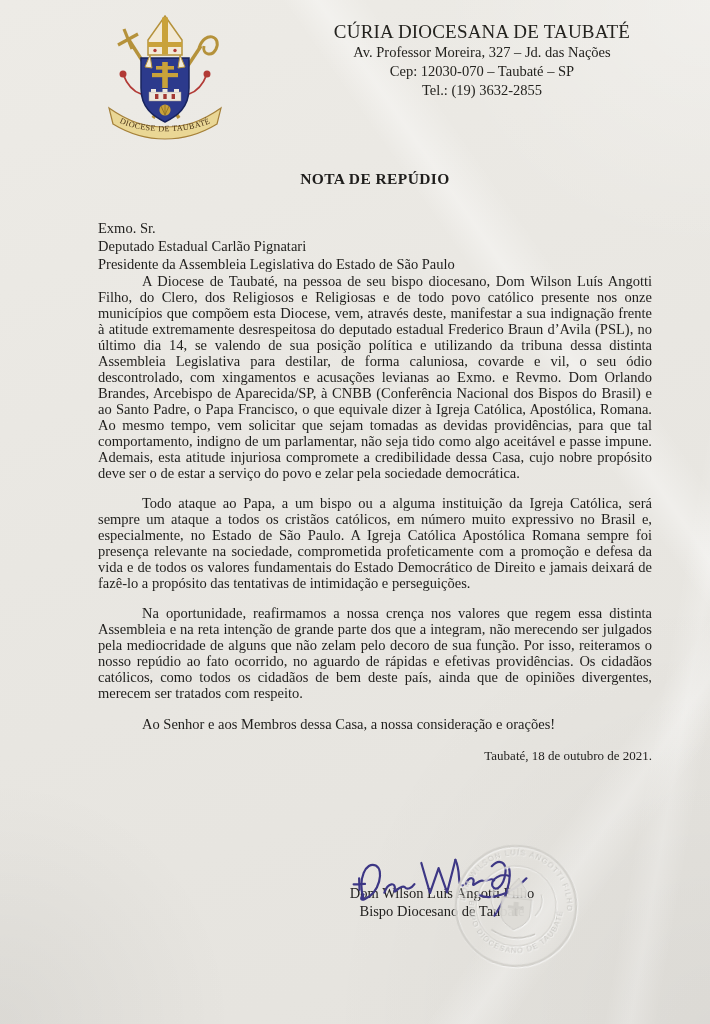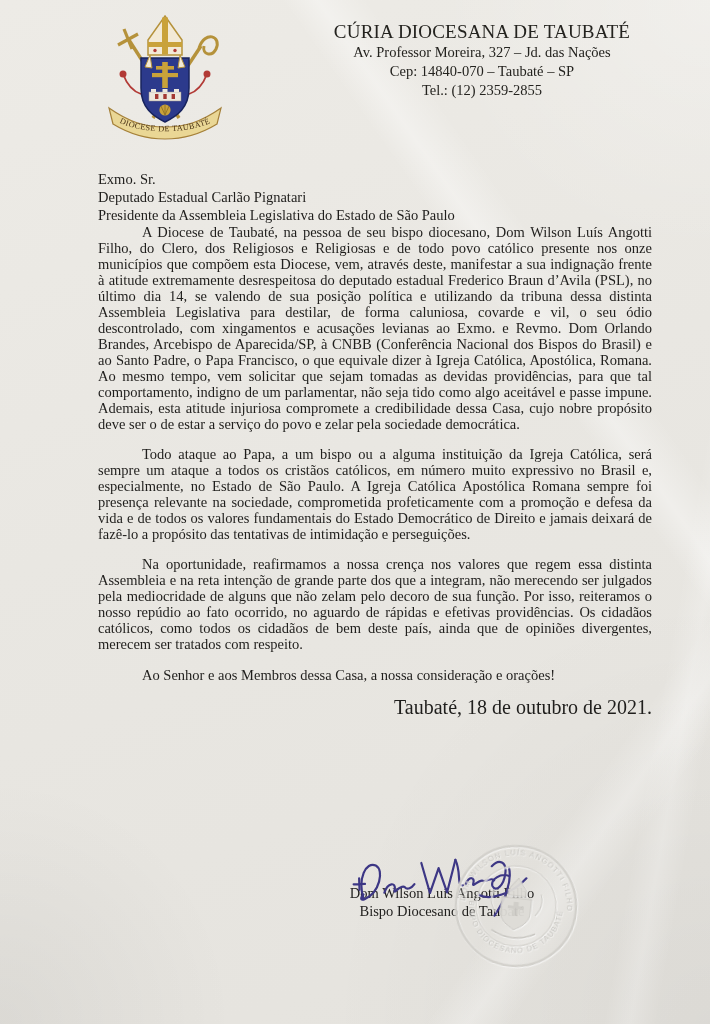--- a/index.html
+++ b/index.html
@@ -32,21 +32,21 @@
 
   
   .content { position:absolute; left:98px; top:170px; width:554px; }
   .title { text-align:center; font-weight:bold; font-size:15.5px; letter-spacing:0.4px; margin-bottom:31px; }
   .recipient { font-size:14.5px; line-height:18px; }
   .body-text p {
     font-size:14.5px; line-height:16px; text-align:justify;
     text-indent:44px; margin:0 0 14px 0;
   }
   .closing { font-size:14.5px; line-height:18px; text-indent:44px; }
-  .dateline { font-size:20px; line-height:18px; text-align:right; margin-top:14px; }
+  .dateline { font-size:13px; line-height:18px; text-align:right; margin-top:14px; }
 
   
   .sig-ink { position:absolute; left:348px; top:846px; width:190px; height:78px; transform:rotate(-2deg); z-index:3; }
   .sig-block { position:absolute; left:338px; top:884px; width:208px; text-align:center; font-size:14.5px; line-height:18px; z-index:2; }
   .seal { position:absolute; left:452px; top:840px; width:128px; height:132px; z-index:4; opacity:0.95; }
 
   .doc-footer { position:absolute; left:100px; top:948px; font-size:13.5px; color:#24231f; }
 </style>
 </head>
 <body>
@@ -107,25 +107,26 @@
       <path id="crestBannerArc" d="M15,109 C38,120 82,120 105,109" fill="none"></path>
       <text font-size="8.2" fill="#4a3316" letter-spacing="0.4" font-family="Liberation Serif, serif">
         <textPath href="#crestBannerArc" startOffset="50%" text-anchor="middle">DIOCESE DE TAUBATÉ</textPath>
       </text>
     </g>
   </svg>
 
   <div class="lh-text">
     <div class="org-name">CÚRIA DIOCESANA DE TAUBATÉ</div>
     <div class="lh-line">Av. Professor Moreira, 327 – Jd. das Nações</div>
-    <div class="lh-line">Cep: 14840-070 – Taubaté – SP</div>
-    <div class="lh-line">Tel.: (12) 2359-2855</div>
+    <div class="lh-line">Cep: 12030-070 – Taubaté – SP</div>
+    <div class="lh-line">Tel.: (19) 3632-2855</div>
   </div>
 
   <div class="content">
+    <div class="title">NOTA DE REPÚDIO</div>
 
     <div class="recipient">
       <div>Exmo. Sr.</div>
       <div>Deputado Estadual Carlão Pignatari</div>
       <div>Presidente da Assembleia Legislativa do Estado de São Paulo</div>
     </div>
 
     <div class="body-text">
       <p>A Diocese de Taubaté, na pessoa de seu bispo diocesano, Dom Wilson Luís Angotti Filho, do Clero, dos Religiosos e Religiosas e de todo povo católico presente nos onze municípios que compõem esta Diocese, vem, através deste, manifestar a sua indignação frente à atitude extremamente desrespeitosa do deputado estadual Frederico Braun d’Avila (PSL), no último dia 14, se valendo de sua posição política e utilizando da tribuna dessa distinta Assembleia Legislativa para destilar, de forma caluniosa, covarde e vil, o seu ódio descontrolado, com xingamentos e acusações levianas ao Exmo. e Revmo. Dom Orlando Brandes, Arcebispo de Aparecida/SP, à CNBB (Conferência Nacional dos Bispos do Brasil) e ao Santo Padre, o Papa Francisco, o que equivale dizer à Igreja Católica, Apostólica, Romana. Ao mesmo tempo, vem solicitar que sejam tomadas as devidas providências, para que tal comportamento, indigno de um parlamentar, não seja tido como algo aceitável e passe impune. Ademais, esta atitude injuriosa compromete a credibilidade dessa Casa, cujo nobre propósito deve ser o de estar a serviço do povo e zelar pela sociedade democrática.</p>
       <p>Todo ataque ao Papa, a um bispo ou a alguma instituição da Igreja Católica, será sempre um ataque a todos os cristãos católicos, em número muito expressivo no Brasil e, especialmente, no Estado de São Paulo. A Igreja Católica Apostólica Romana sempre foi presença relevante na sociedade, comprometida profeticamente com a promoção e defesa da vida e de todos os valores fundamentais do Estado Democrático de Direito e jamais deixará de fazê-lo a propósito das tentativas de intimidação e perseguições.</p>

